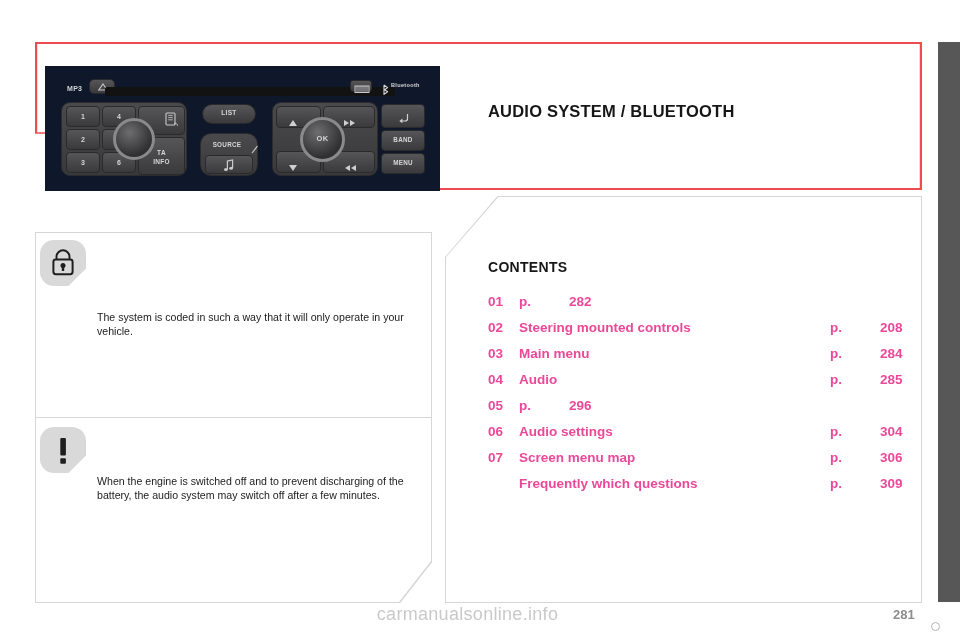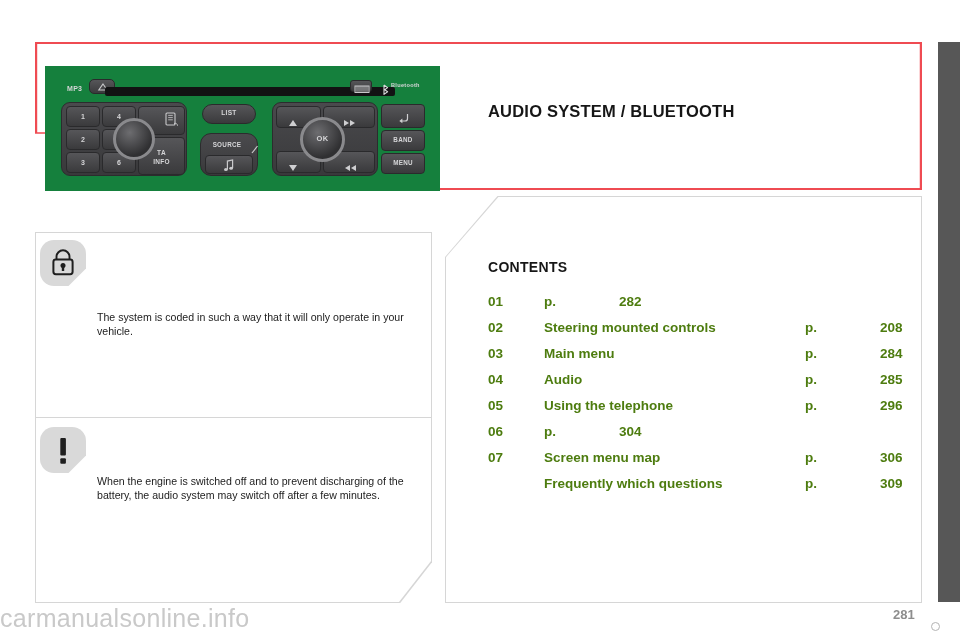--- a/index.html
+++ b/index.html
@@ -45,21 +45,21 @@
     clip-path: polygon(0.07% 0.1%, 99.93% 0.1%, 99.93% 99.9%, 33.4% 99.9%, 25.4% 61.3%, 0.07% 61.3%);
   }
 
   
   #headunit {
     position: absolute;
     left: 45px;
     top: 66px;
     width: 395px;
     height: 125px;
-    background: #15803d;
+    background: #0f172a;
     overflow: hidden;
   }
   .hu-label {
     position: absolute;
     color: #d6d6d8;
     font-weight: bold;
     letter-spacing: .3px;
     font-family: "Liberation Sans", sans-serif;
     text-align: center;
     line-height: 1;
@@ -186,36 +186,35 @@
     left: 488px;
     top: 294px;
     width: 434px;
   }
   .toc-row {
     display: flex;
     align-items: baseline;
     height: 26px;
     font-size: 13.5px;
     font-weight: bold;
-    color: #4d7c0f;
-    gap: 25px;
+    color: #ec4899;
   }
   .toc-num { width: 31px; flex: 0 0 31px; }
   .toc-label { flex: 1 1 auto; }
   .toc-p { width: 50px; flex: 0 0 50px; text-align: left; }
   .toc-page { width: 42px; flex: 0 0 42px; text-align: left; }
 
   
   #watermark {
     position: absolute;
     left: 0;
     top: 604px;
     width: 935px;
-    text-align: left;
-    font-size: 25px;
+    text-align: center;
+    font-size: 18px;
     color: #c9c9c9;
     letter-spacing: .3px;
     font-family: "Liberation Sans", sans-serif;
     white-space: nowrap;
   }
   #folio {
     position: absolute;
     left: 893px;
     top: 607px;
     font-size: 13px;
@@ -435,27 +434,27 @@
 
   <div class="toc-row">
     <span class="toc-num">04</span>
     <span class="toc-label">Audio</span>
     <span class="toc-p">p.</span>
     <span class="toc-page">285</span>
   </div>
 
   <div class="toc-row">
     <span class="toc-num">05</span>
-    <span class="toc-label">Using the telephone</span>
     <span class="toc-p">p.</span>
     <span class="toc-page">296</span>
   </div>
 
   <div class="toc-row">
     <span class="toc-num">06</span>
+    <span class="toc-label">Audio settings</span>
     <span class="toc-p">p.</span>
     <span class="toc-page">304</span>
   </div>
 
   <div class="toc-row">
     <span class="toc-num">07</span>
     <span class="toc-label">Screen menu map</span>
     <span class="toc-p">p.</span>
     <span class="toc-page">306</span>
   </div>

